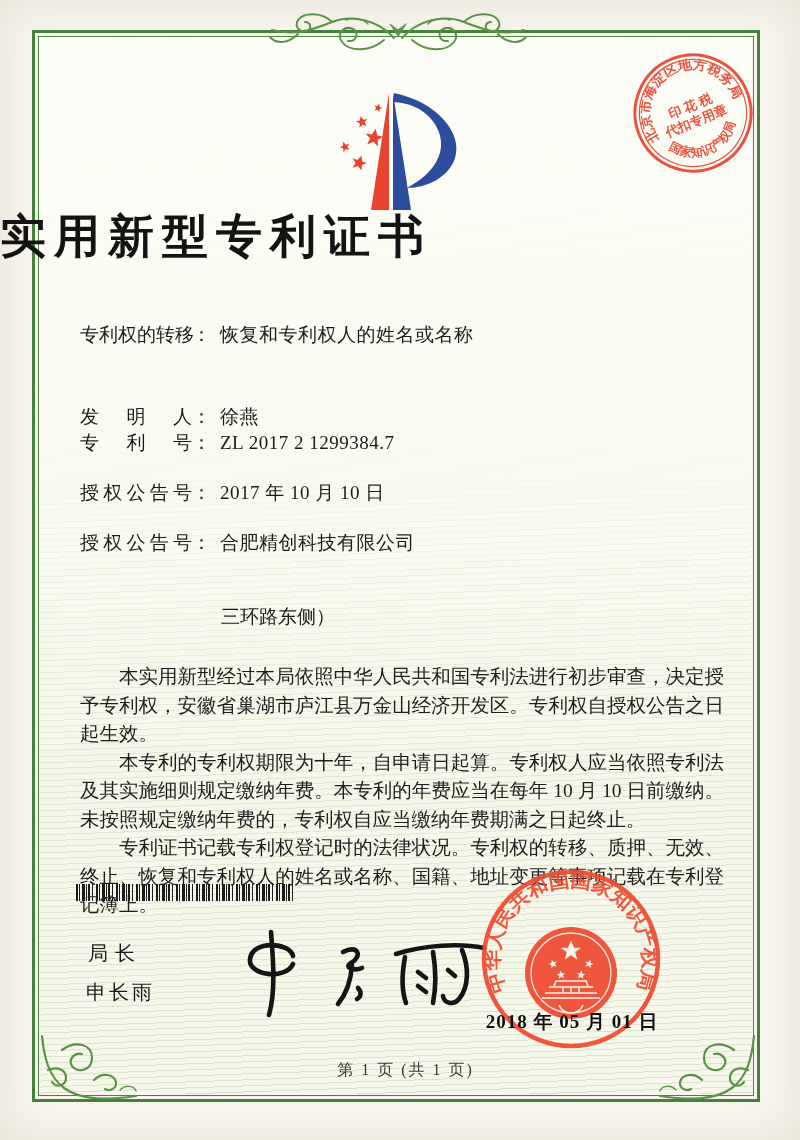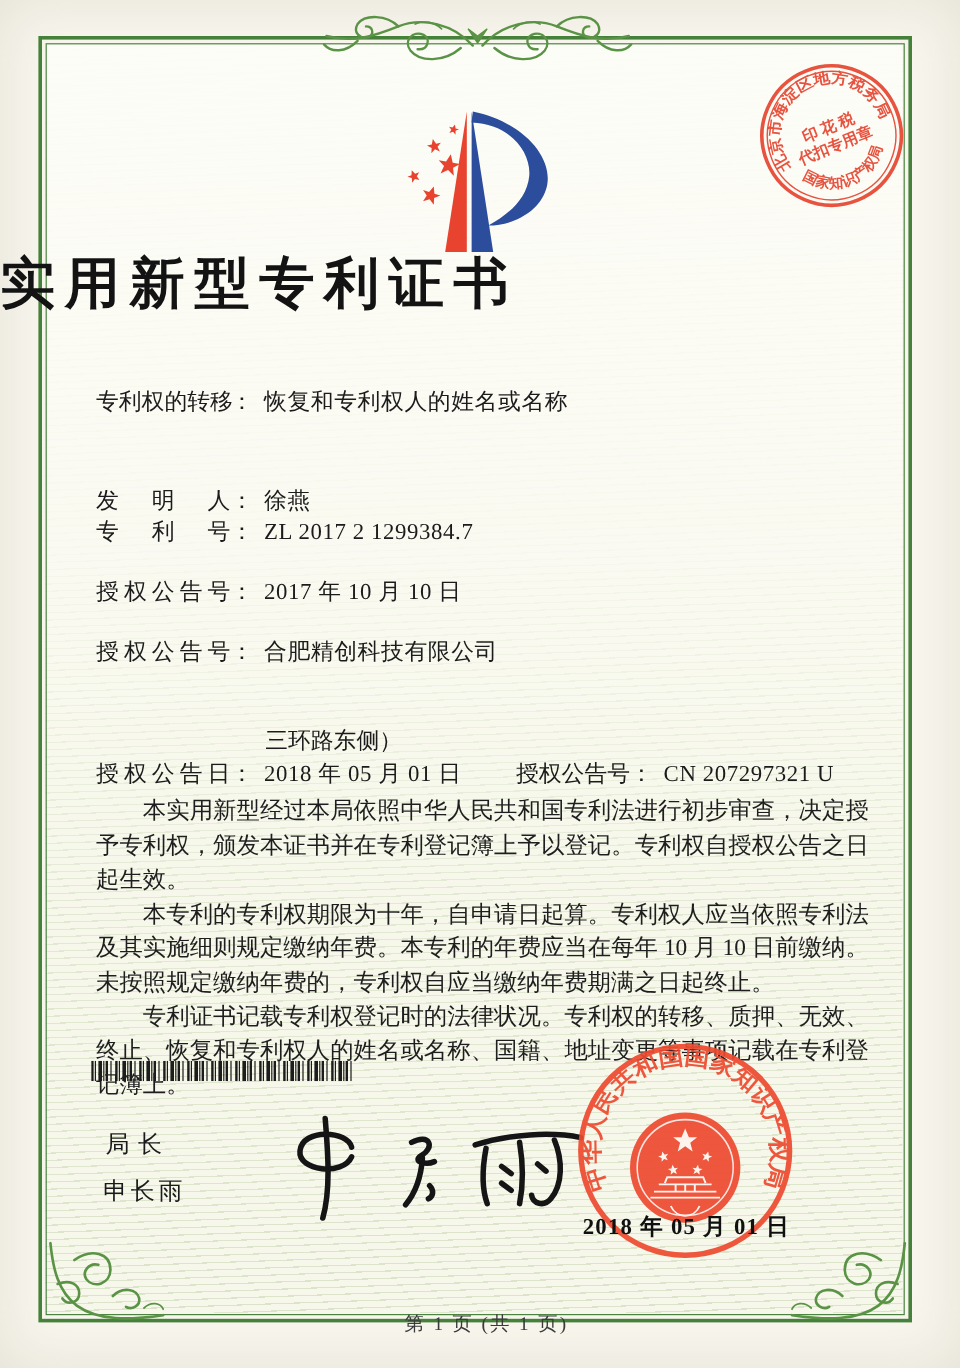--- a/index.html
+++ b/index.html
@@ -37,21 +37,21 @@
   .barcode{left:76px; top:884px; width:230px; height:17px; display:flex; overflow:hidden;}
   .barcode span{flex:0 0 auto; height:100%;}
   .barcode .bar{background:#1c1c1c;}
   .signer-role{left:88px; top:940px; font-size:20px; letter-spacing:7px; color:#1a1a1a;}
   .signer-name{left:86px; top:979px; font-size:20px; letter-spacing:3px; color:#1a1a1a;}
   .sig-svg{left:200px; top:910px;}
   .main-seal{left:478px; top:866px; opacity:.92;}
   .seal-date{left:484px; top:1009px; width:176px; text-align:center; font-size:19px;
              letter-spacing:1px; color:#101010; font-weight:600;}
   .tax-seal{left:630px; top:50px; transform:rotate(-22deg); opacity:.92;}
-  .footer{left:0; right:0; top:1093px; text-align:center; font-size:16px; color:#3a3a3a;
+  .footer{left:0; right:0; top:1060px; text-align:center; font-size:16px; color:#3a3a3a;
           letter-spacing:2px;padding-left:11px;}
   .seal-ring-text{font-family:"Liberation Serif", serif; font-weight:700;}
 </style>
 </head>
 <body>
 
 <div class="page">
 
   <div class="waves"></div>
 
@@ -126,29 +126,23 @@
   <div class="abs frow" style="top:430px;">
     <span class="flabel">专利号</span><span class="fcolon">：</span><span class="fvalue">ZL 2017 2 1299384.7</span>
   </div>
   <div class="abs frow" style="top:480px;">
     <span class="flabel">授权公告号</span><span class="fcolon">：</span><span class="fvalue">2017 年 10 月 10 日</span>
   </div>
   <div class="abs frow" style="top:530px;">
     <span class="flabel">授权公告号</span><span class="fcolon">：</span><span class="fvalue">合肥精创科技有限公司</span>
   </div>
   <div class="abs addr2">三环路东侧）</div>
-  <div class="abs frow" style="top:632px;">
-    <span class="flabel">授权公告日</span><span class="fcolon">：</span><span class="fvalue">2018 年 05 月 01 日</span>
-    <span class="grant-right">
-      <span>授权公告号</span><span class="fcolon">：</span><span class="fvalue">CN 207297321 U</span>
-    </span>
-  </div>
 
   <div class="abs body-text">
-    <p>本实用新型经过本局依照中华人民共和国专利法进行初步审查，决定授予专利权，颁发本证书并在专利登记簿上予以登记。专利权自授权公告之日起生效。</p>
+    <p>本实用新型经过本局依照中华人民共和国专利法进行初步审查，决定授予专利权，安徽省巢湖市庐江县万金山经济开发区。专利权自授权公告之日起生效。</p>
     <p>本专利的专利权期限为十年，自申请日起算。专利权人应当依照专利法及其实施细则规定缴纳年费。本专利的年费应当在每年 10 月 10 日前缴纳。未按照规定缴纳年费的，专利权自应当缴纳年费期满之日起终止。</p>
     <p>专利证书记载专利权登记时的法律状况。专利权的转移、质押、无效、终止、恢复和专利权人的姓名或名称、国籍、地址变更等事项记载在专利登记簿上。</p>
   </div>
 
   <div class="abs barcode">
       <span class="bar" style="width: 2px;"></span>
       <span style="width: 1px;"></span>
       <span class="bar" style="width: 1px;"></span>
       <span style="width: 2px;"></span>
       <span class="bar" style="width: 3px;"></span>

